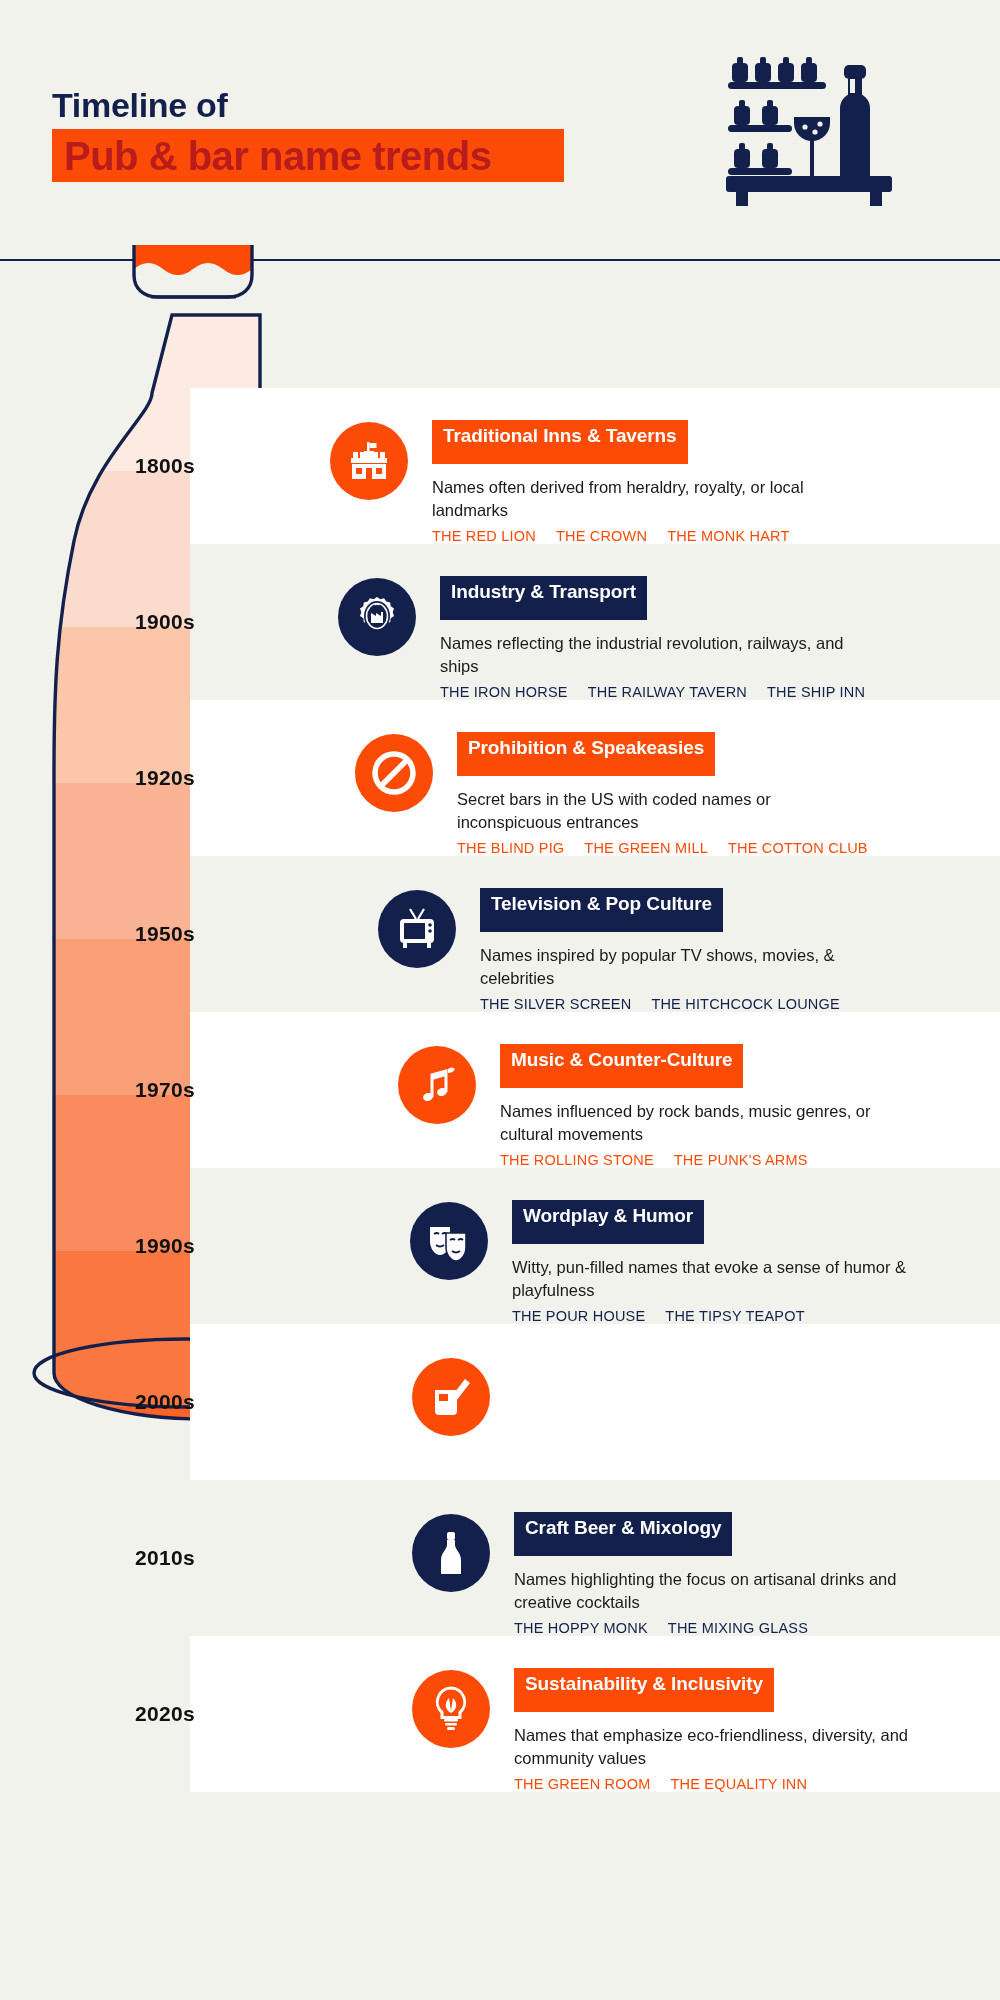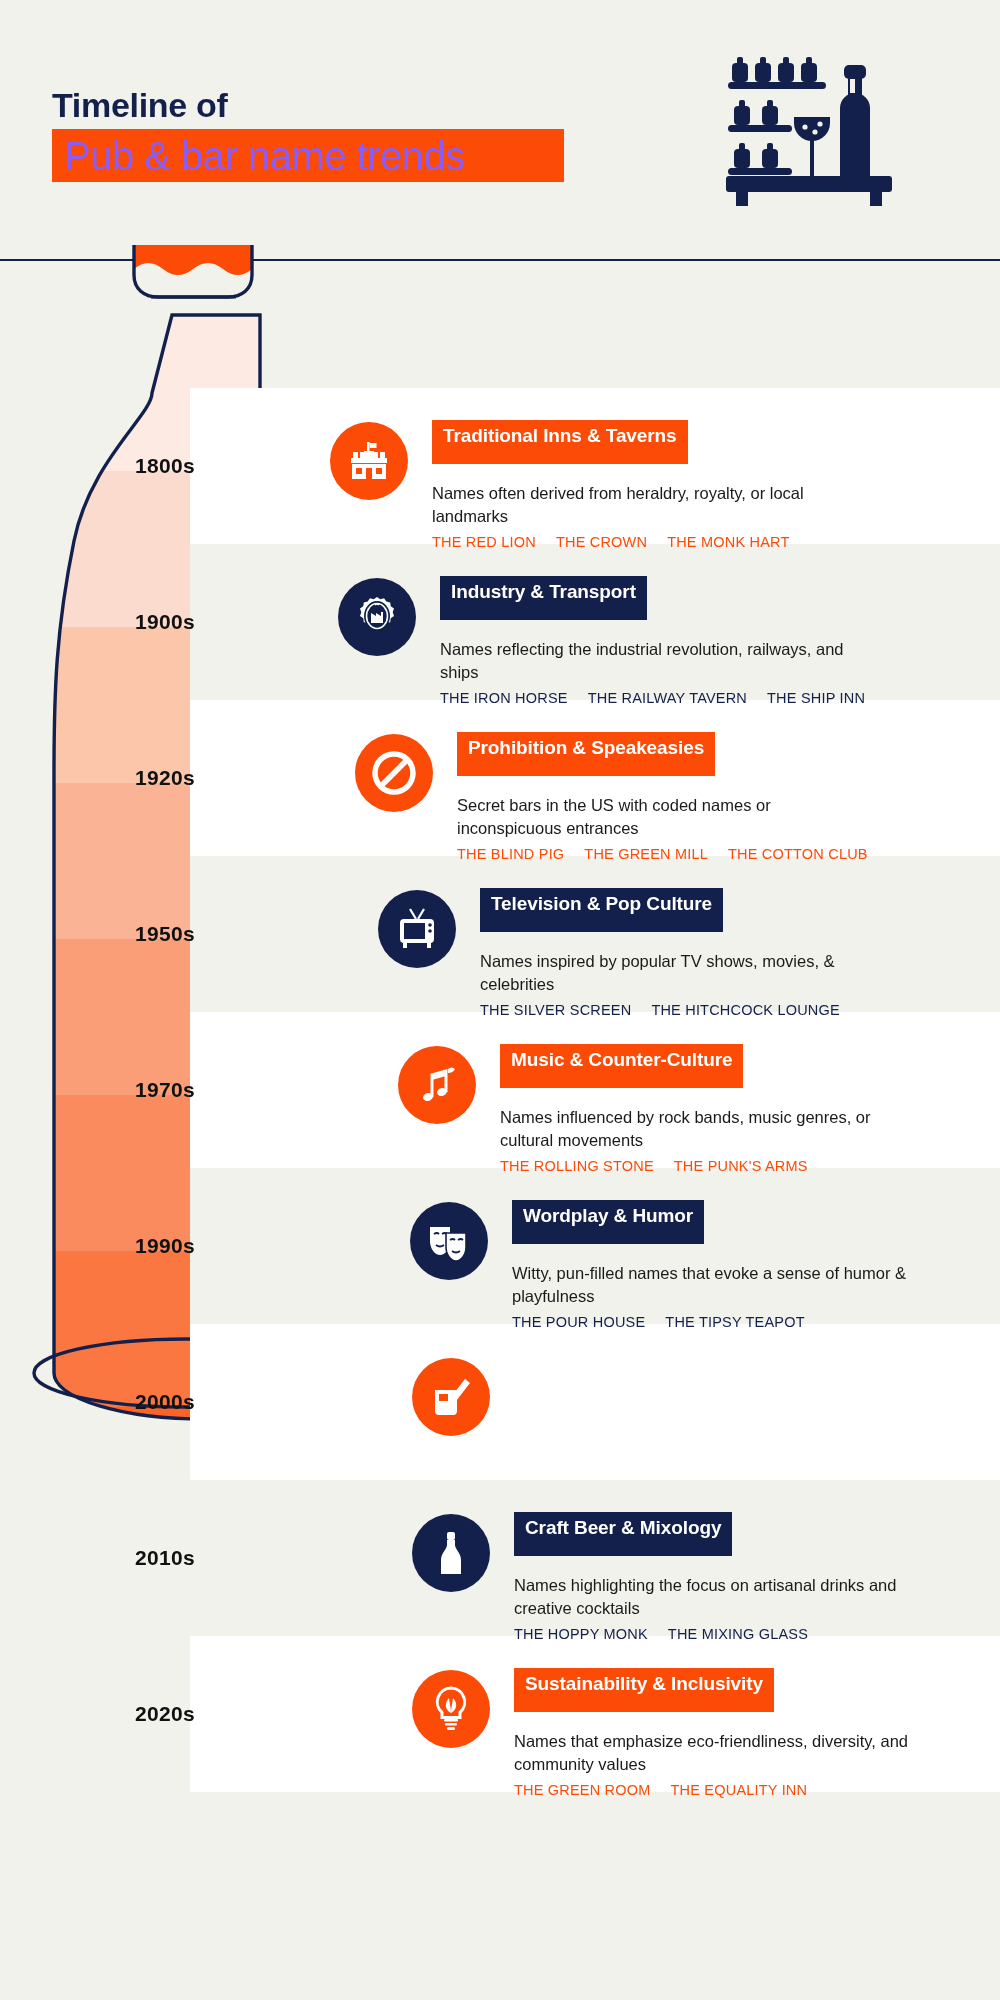--- a/index.html
+++ b/index.html
@@ -24,21 +24,21 @@
     position:absolute; left:52px; top:70px;
     font-size:34px; font-weight:bold; color:#13204b;
     letter-spacing:-0.3px;
   }
   #title-band {
     position:absolute; left:52px; top:113px; width:512px; height:53px;
     background:#fb4b07;
   }
   #title-main {
     position:absolute; left:64px; top:115px;
-    font-size:40px; font-weight:normal; color:#8b5cf6;
+    font-size:40px; font-weight:bold; color:#b91c1c;
     letter-spacing:-0.5px; line-height:50px;
   }
   #bar-illustration { position:absolute; left:720px; top:30px; }
 
   
   #bottle-layer {
     position:absolute; left:0; top:245px; width:1000px; height:1530px;
     pointer-events:none;
   }
   #bottle-svg { position:absolute; left:0; top:0; }
@@ -75,21 +75,21 @@
   .content { position:absolute; top:32px; z-index:5; }
   .chip {
     display:inline-block;
     padding:5px 11px 17px 11px;
     font-size:19px; font-weight:bold; color:#ffffff;
     letter-spacing:-0.1px;
   }
   .chip.orange { background:#fb4b07; }
   .chip.navy   { background:#13204b; }
   .desc {
-    margin-top:18px;
+    margin-top:12px;
     font-size:16.5px; color:#1a1a1a; line-height:23px;
     max-width:420px;
   }
   .examples {
     margin-top:6px;
     font-size:14.5px; font-weight:normal; letter-spacing:0.2px;
     white-space:nowrap;
   }
   .examples span { margin-right:20px; }
   .examples.orange { color:#fb4b07; }

